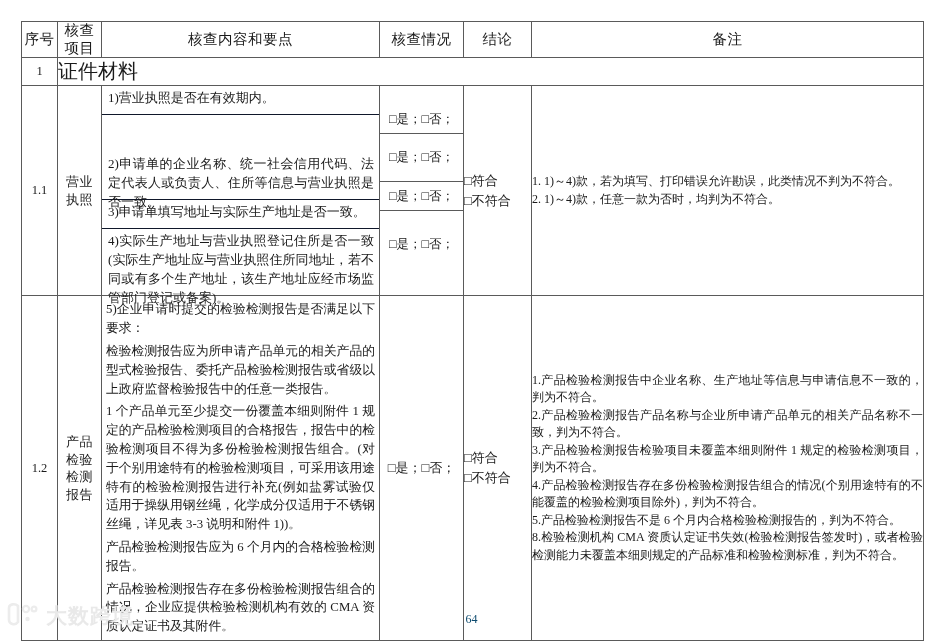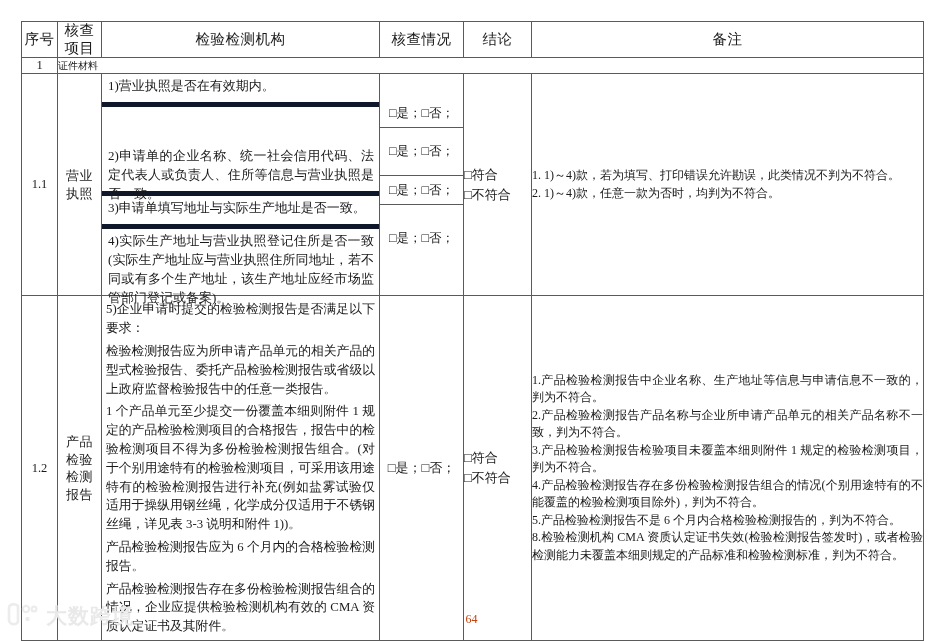--- a/index.html
+++ b/index.html
@@ -54,38 +54,38 @@
     padding: 7px 2px;
     letter-spacing: 0.5px;
   }
   .hdr-two-line { white-space: pre-line; }
 
   .cell-no {
     text-align: center;
     font-size: 12.5px;
   }
   .cell-section {
-    font-size: 10px;
+    font-size: 20px;
     padding: 9px 0 9px 10px;
     text-align: left;
   }
 
   .vert-label {
     text-align: center;
     font-size: 13px;
     line-height: 1.35;
     padding: 2px 0;
     letter-spacing: 0.5px;
   }
   .vert-label span { display: block; }
 
   .content-cell { padding: 0; }
 
   .sub {
-    border-bottom: 5px solid #0f172a;
+    border-bottom: 1px solid #0f172a;
   }
   .sub:last-child { border-bottom: none; }
 
   .sub-text {
     font-size: 13px;
     line-height: 1.46;
     padding: 3px 5px 3px 6px;
     text-align: justify;
     text-justify: inter-ideograph;
   }
@@ -127,21 +127,21 @@
   .body-cell-12 p { margin: 4px; }
   .indent { text-indent: 0; }
 
   .page-number {
     position: absolute;
     left: 0;
     top: 612px;
     width: 943px;
     text-align: center;
     font-size: 12px;
-    color: #c2410c;
+    color: #0c4a6e;
   }
 
   .watermark {
     position: absolute;
     left: 6px;
     top: 602px;
     display: flex;
     align-items: center;
     gap: 6px;
     opacity: 1;
@@ -175,21 +175,21 @@
       <col class="c-concl">
       <col class="c-remark">
     </colgroup>
     <tbody>
 
       <tr>
         <th class="hdr-cell">序号
 </th>
         <th class="hdr-cell hdr-two-line">核查
 项目</th>
-        <th class="hdr-cell">检验检测机构</th>
+        <th class="hdr-cell">核查内容和要点</th>
         <th class="hdr-cell">核查情况</th>
         <th class="hdr-cell">结论</th>
         <th class="hdr-cell">备注</th>
       </tr>
 
       <tr>
         <td class="cell-no">1</td>
         <td class="cell-section" colspan="5">证件材料</td>
       </tr>
 

